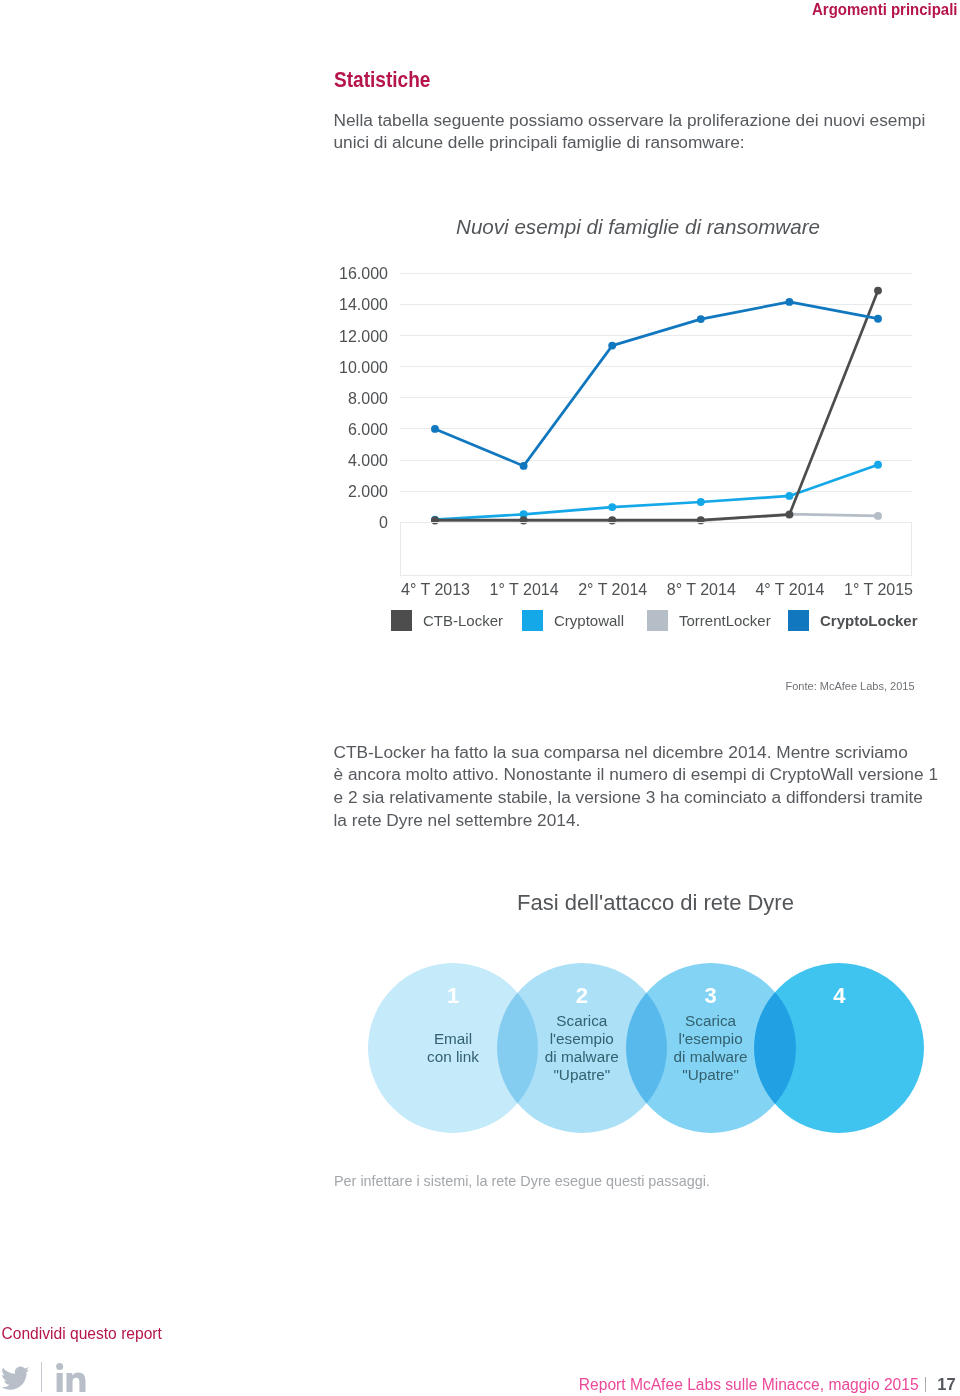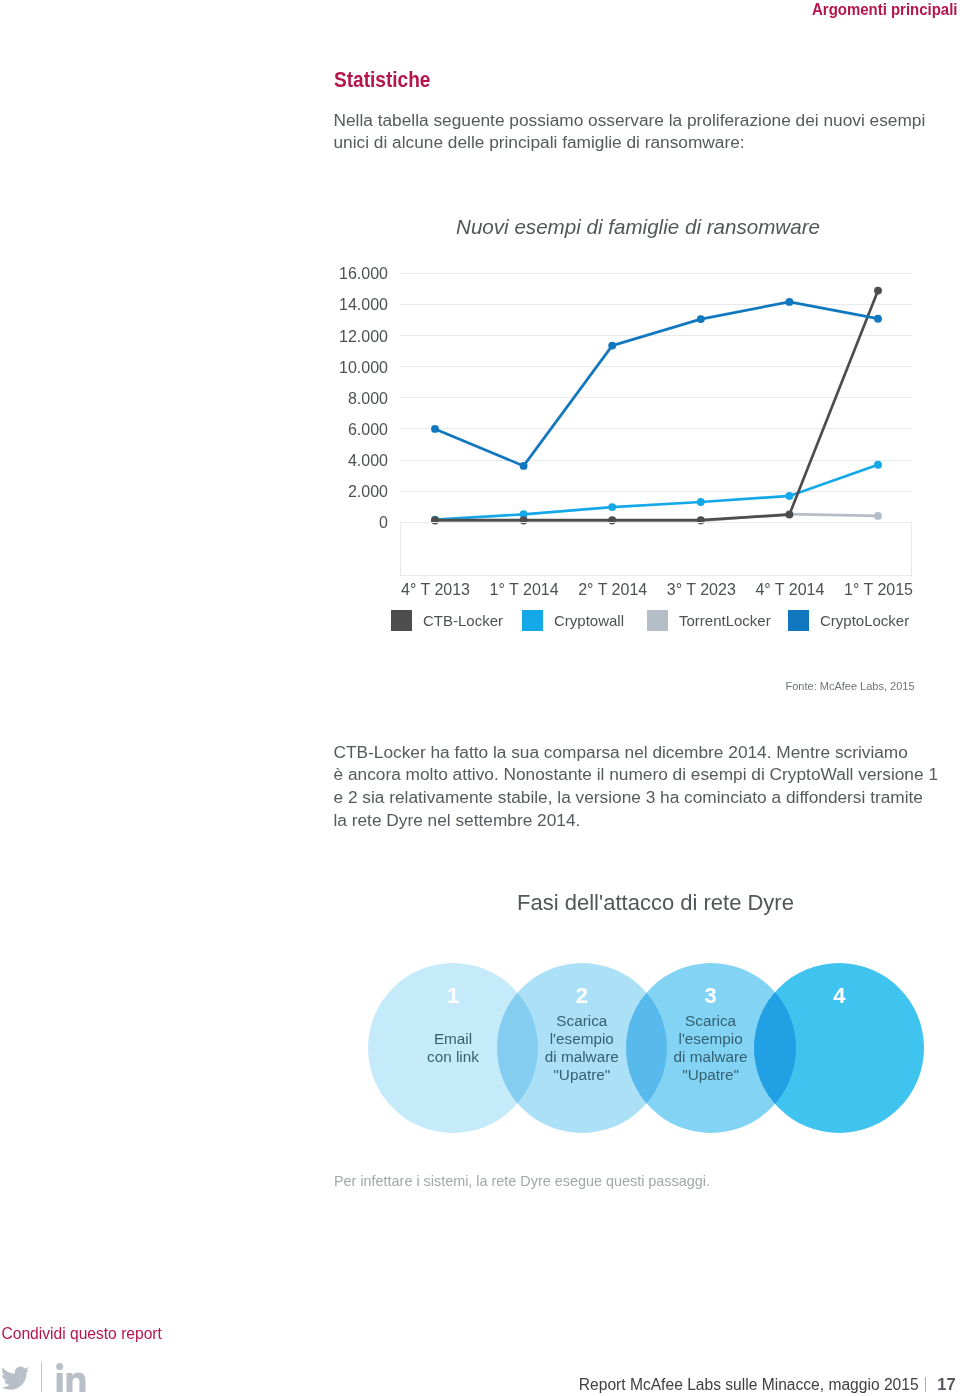--- a/index.html
+++ b/index.html
@@ -20,21 +20,21 @@
   .ylabels span{position:absolute;right:0;font-size:16px;line-height:16px;color:#4e5153;text-align:left;transform:translateY(-50%);white-space:nowrap;margin-top:1.6px;}
   .plot{position:absolute;left:400px;top:0;width:512px;height:400px;}
   .gridlines div{position:absolute;left:0;width:512px;height:1px;background:#e9eaec;}
   .lines,.dots{position:absolute;left:0;top:0;width:512px;height:400px;overflow:visible;}
   .xbox{position:absolute;left:399.5px;top:335.4px;width:512.5px;height:53.9px;border:1px solid #e9e9e9;box-sizing:border-box;}
   .xlabels{position:relative;width:100%;height:100%;}
   .xlabels span{position:absolute;top:14px;font-size:16px;color:#4e5153;transform:translateX(-50%);white-space:nowrap;margin-top:44px;}
 
   .legend{position:absolute;left:0;top:423.5px;width:780px;height:22px;}
   .legend .item{position:absolute;top:0;display:flex;align-items:center;}
-  .legend .item:last-child{margin-right:16px;}
+  .legend .item:last-child{margin-right:16px;font-weight:bold;}
   .legend .swatch{width:21px;height:21px;margin-right:11px;flex:0 0 auto;}
   .legend .lbl{font-size:15px;color:#4e5153;white-space:nowrap;}
   .source{position:absolute;left:785.5px;top:493px;font-size:11px;color:#6e7276;}
 
   .body-para{position:absolute;left:333.5px;top:740.5px;margin:0;width:640px;font-size:17.3px;line-height:22.7px;color:#565a5e;}
   .tline{display:block;white-space:pre;}
 
   
   .diagram{position:absolute;left:0;top:880px;width:960px;}
   .diagram-title{position:absolute;left:655.5px;top:11.5px;transform:translateX(-50%);white-space:nowrap;font-size:22px;line-height:21.1px;color:#535659;}
@@ -45,21 +45,21 @@
   .cnum{position:absolute;width:170px;text-align:center;color:#ffffff;font-size:22px;font-weight:bold;top:21.8px;line-height:22px;}
   .diagram-caption{position:absolute;left:334px;top:1172.5px;font-size:14.4px;color:#a3a7ab;white-space:nowrap;}
 
   
   .share-label{position:absolute;left:1.5px;top:1324.5px;font-size:15.6px;color:#b5154a;white-space:nowrap;}
   .social{position:absolute;left:0;top:1362px;}
   .tw{position:absolute;left:0.5px;top:4.2px;display:block;}
   .li{position:absolute;left:55.9px;top:0.5px;display:block;}
   .social-div{position:absolute;left:41.2px;top:0.4px;width:1.1px;height:29.4px;background:#c4c9cf;}
   .footer-right{position:absolute;left:578.8px;top:1375px;display:flex;align-items:baseline;}
-  .footer-text{font-size:15.6px;color:#404040;white-space:nowrap;}
+  .footer-text{font-size:15.6px;color:#ec4899;white-space:nowrap;}
   .footer-sep{display:inline-block;width:1.2px;height:15.4px;background:#a9adb1;margin:0 11px 0 6.5px;position:relative;top:2px;}
   .footer-page{font-size:16.5px;font-weight:bold;color:#55595e;white-space:nowrap;}
 </style>
 </head>
 <body>
 
 <div class="page">
 
   <div class="eyebrow">Argomenti principali</div>
 
@@ -133,21 +133,21 @@
               <circle cx="478.0" cy="131.7" r="3.95" fill="#1178c0"></circle>
             </g>
           </svg>
         <svg class="dots" viewBox="0 0 512 400"></svg>
       </div>
       <div class="xbox">
         <div class="xlabels">
             <span style="left: 35px;">4° T 2013</span>
             <span style="left: 123.6px;">1° T 2014</span>
             <span style="left: 212.2px;">2° T 2014</span>
-            <span style="left: 300.8px;">3° T 2023</span>
+            <span style="left: 300.8px;">8° T 2014</span>
             <span style="left: 389.4px;">4° T 2014</span>
             <span style="left: 478px;">1° T 2015</span>
           </div>
       </div>
     </div>
     <div class="legend">
         <div class="item" style="left: 391px;">
           <span class="swatch" style="background: rgb(77, 77, 77);"></span>
           <span class="lbl">CTB-Locker</span>
         </div>

